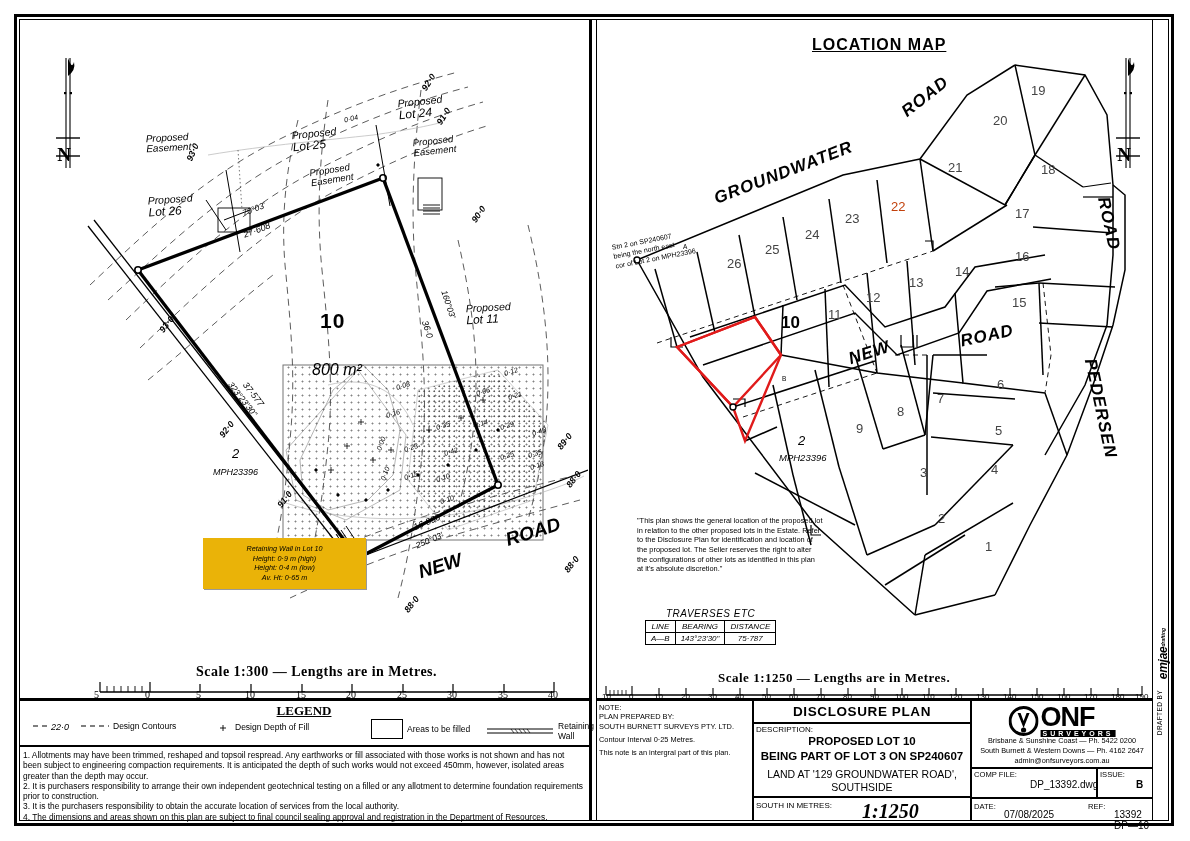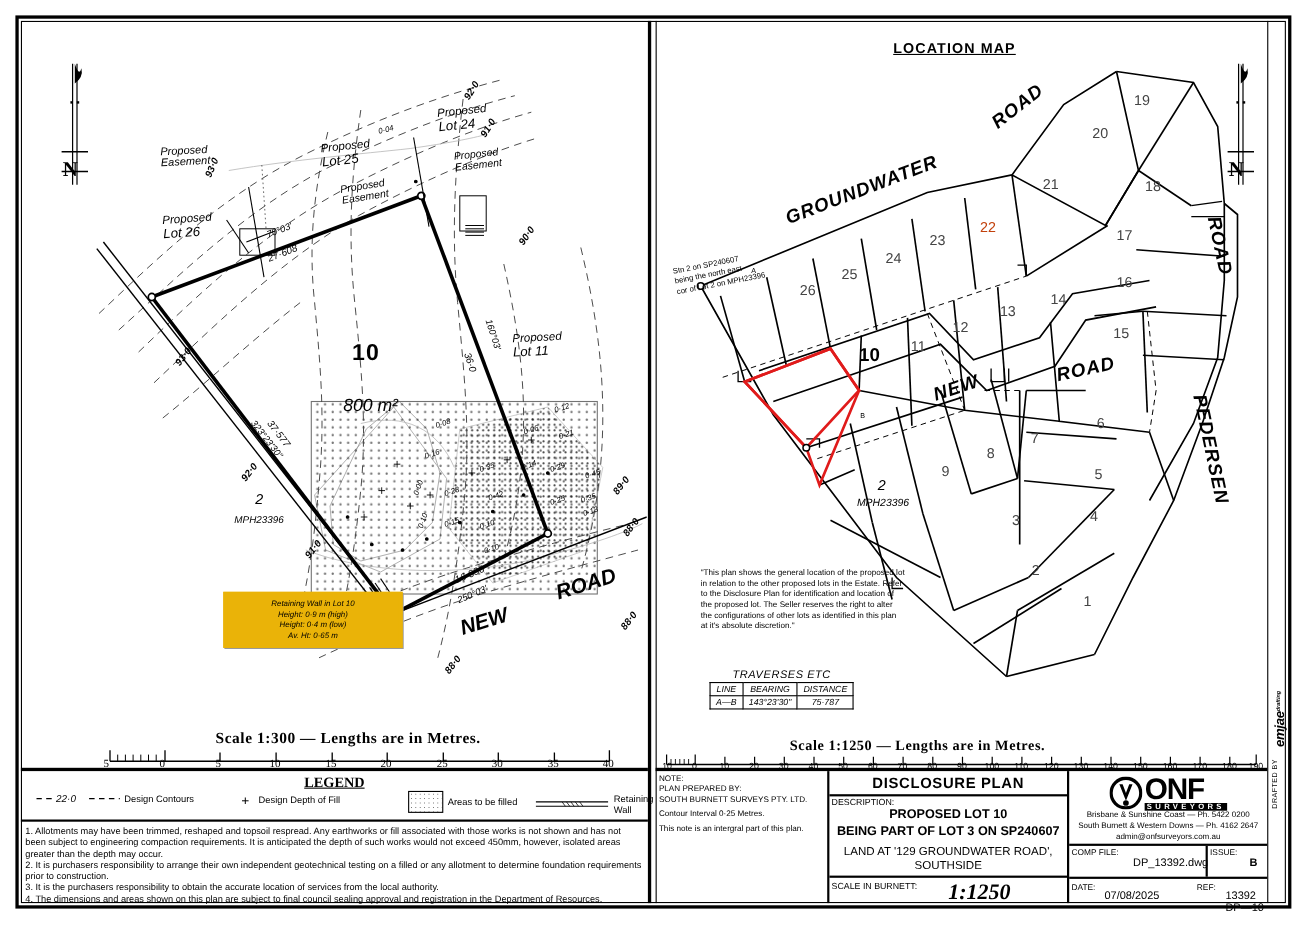--- a/index.html
+++ b/index.html
@@ -333,21 +333,21 @@
     line-height: 1.35;
     transform: rotate(-11deg);
     transform-origin: left top;
   }
 
   .loc-title {
     position: absolute;
     left: 812px; top: 36px;
     font-family: "Liberation Sans", sans-serif;
     font-weight: bold;
-    font-size: 13px;
+    font-size: 16px;
     letter-spacing: 1px;
     text-decoration: underline;
   }
 </style>
 </head>
 <body>
 
 <div id="sheet">
 
   <div class="frame-outer"></div>
@@ -929,21 +929,21 @@
     <div class="tb-mid">
       <div class="disc-title">DISCLOSURE PLAN</div>
       <div class="desc">
         <span class="dlabel">DESCRIPTION:</span>
         <div class="d1">PROPOSED LOT 10</div>
         <div class="d2">BEING PART OF LOT 3 ON SP240607</div>
         <div class="d3">LAND AT '129 GROUNDWATER ROAD',</div>
         <div class="d4">SOUTHSIDE</div>
       </div>
       <div class="scalerow">
-        <span class="slabel">SCALE IN BURNETT:</span>
+        <span class="slabel">SOUTH IN METRES:</span>
         <span class="sval">1:1250</span>
       </div>
     </div>
 
     <div class="tb-right">
       <div class="tb-logo">
         <div class="logo-wrap">
           <svg width="30" height="30">
             <circle cx="15" cy="15" r="13.5" fill="none" stroke="#000" stroke-width="3"></circle>
             <path d="M9,7 L15,22 L21,7 L18,7 L15,15 L12,7 Z" fill="#000"></path>

